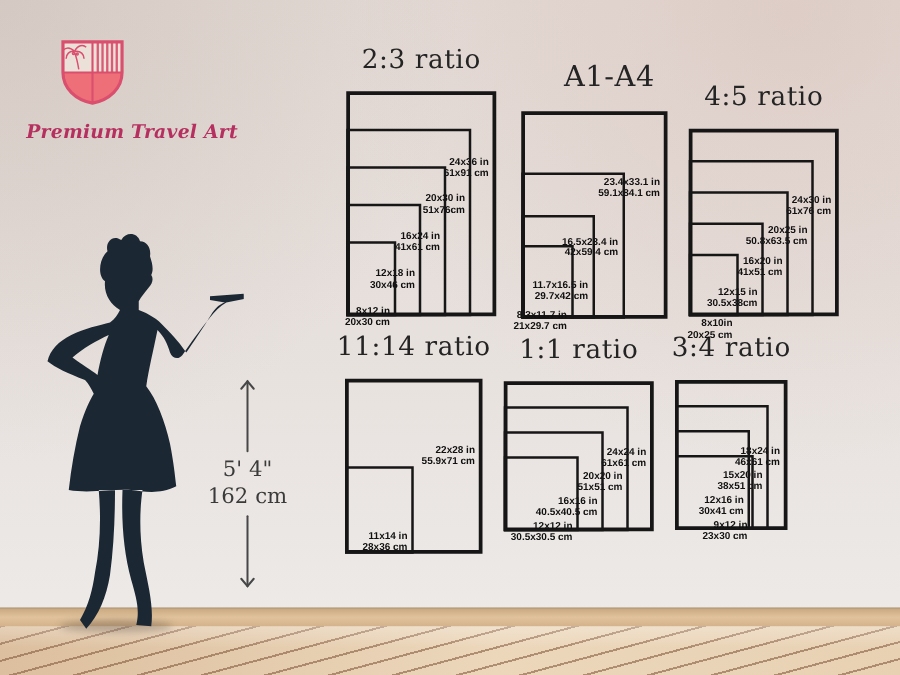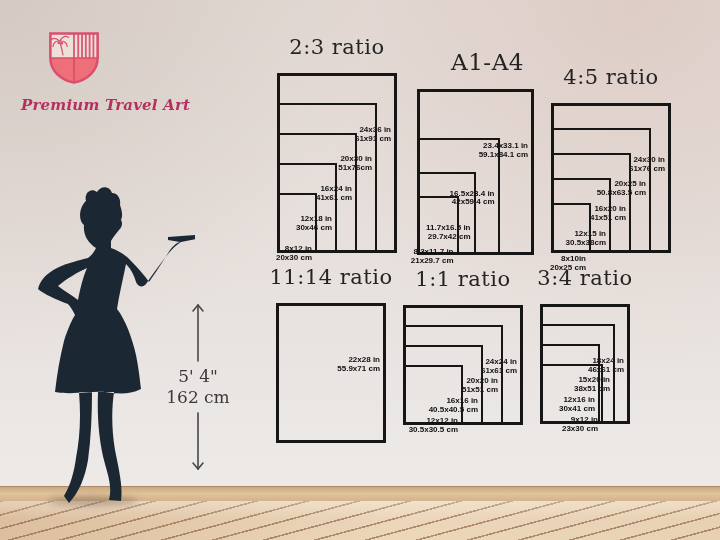--- a/index.html
+++ b/index.html
@@ -278,20 +278,26 @@
   </div>
   <div class="diagram" data-diagram="3" style="left:276px; top:303px;">
     <div class="diagram-title">11:14 ratio</div>
     <div class="stage-boxes" style="width: 110px; height: 140px;">
         <div class="size-rect outer" style="width: 110px; height: 140px; z-index: 1;">
           <div class="size-label">
             <div>22x28 in</div>
             <div>55.9x71 cm</div>
           </div>
         </div>
+        <div class="size-rect" style="width: 55px; height: 70px; z-index: 2;">
+          <div class="size-label">
+            <div>11x14 in</div>
+            <div>28x36 cm</div>
+          </div>
+        </div>
       </div>
   </div>
   <div class="diagram" data-diagram="4" style="left:403px; top:305px;">
     <div class="diagram-title">1:1 ratio</div>
     <div class="stage-boxes" style="width: 120px; height: 120px;">
         <div class="size-rect outer" style="width: 120px; height: 120px; z-index: 1;">
           <div class="size-label">
             <div>24x24 in</div>
             <div>61x61 cm</div>
           </div>

